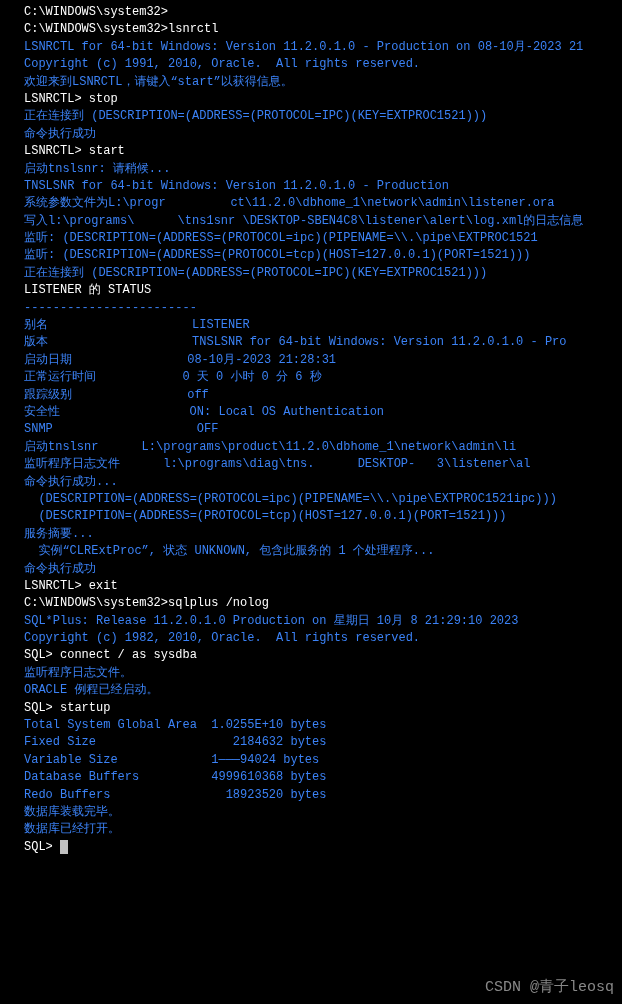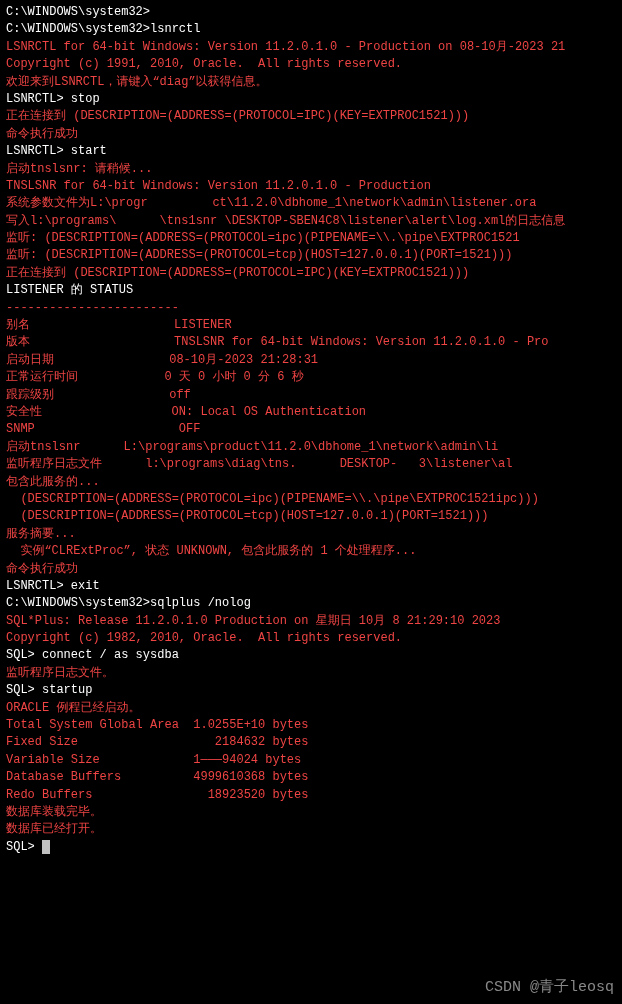--- a/index.html
+++ b/index.html
@@ -14,33 +14,33 @@
       font-family: 'Courier New', Courier, monospace;
       font-size: 12px;
       color: #c0c0c0;
       overflow: hidden;
       position: relative;
     }
     .terminal-container {
       width: 622px;
       height: 1004px;
       background-color: #000000;
-      padding: 4px 6px;
+      padding: 4px 24px;
       overflow: hidden;
     }
     .line {
       line-height: 1.45;
       white-space: pre-wrap;
       word-break: break-all;
     }
     .line.bright {
       color: #ffffff;
     }
     .line.normal {
-      color: #ef4444;
+      color: #3b82f6;
     }
     .watermark {
       position: absolute;
       bottom: 8px;
       right: 8px;
       color: #888888;
       font-size: 15px;
       font-family: 'Courier New', Courier, monospace;
     }
     .cursor {
@@ -56,21 +56,21 @@
 
 <div class="terminal-container">
   <div id="terminal-lines">
       <div class="line bright">C:\WINDOWS\system32&gt;</div>
       <div class="line bright">C:\WINDOWS\system32&gt;lsnrctl</div>
       <div class="line normal"></div>
       <div class="line normal">LSNRCTL for 64-bit Windows: Version 11.2.0.1.0 - Production on 08-10月-2023 21</div>
       <div class="line normal"></div>
       <div class="line normal">Copyright (c) 1991, 2010, Oracle.  All rights reserved.</div>
       <div class="line normal"></div>
-      <div class="line normal">欢迎来到LSNRCTL，请键入“diag”以获得信息。</div>
+      <div class="line normal">欢迎来到LSNRCTL，请键入“start”以获得信息。</div>
       <div class="line normal"></div>
       <div class="line bright">LSNRCTL&gt; stop</div>
       <div class="line normal">正在连接到 (DESCRIPTION=(ADDRESS=(PROTOCOL=IPC)(KEY=EXTPROC1521)))</div>
       <div class="line normal">命令执行成功</div>
       <div class="line bright">LSNRCTL&gt; start</div>
       <div class="line normal">启动tnslsnr: 请稍候...</div>
       <div class="line normal"></div>
       <div class="line normal">TNSLSNR for 64-bit Windows: Version 11.2.0.1.0 - Production</div>
       <div class="line normal">系统参数文件为L:\progr         ct\11.2.0\dbhome_1\network\admin\listener.ora</div>
       <div class="line normal">写入l:\programs\      \tns1snr \DESKTOP-SBEN4C8\listener\alert\log.xml的日志信息</div>
@@ -82,38 +82,38 @@
       <div class="line normal">------------------------</div>
       <div class="line normal">别名                    LISTENER</div>
       <div class="line normal">版本                    TNSLSNR for 64-bit Windows: Version 11.2.0.1.0 - Pro</div>
       <div class="line normal">启动日期                08-10月-2023 21:28:31</div>
       <div class="line normal">正常运行时间            0 天 0 小时 0 分 6 秒</div>
       <div class="line normal">跟踪级别                off</div>
       <div class="line normal">安全性                  ON: Local OS Authentication</div>
       <div class="line normal">SNMP                    OFF</div>
       <div class="line normal">启动tnslsnr      L:\programs\product\11.2.0\dbhome_1\network\admin\li</div>
       <div class="line normal">监听程序日志文件      l:\programs\diag\tns.      DESKTOP-   3\listener\al</div>
-      <div class="line normal">包含此服务的...</div>
+      <div class="line normal">命令执行成功...</div>
       <div class="line normal">  (DESCRIPTION=(ADDRESS=(PROTOCOL=ipc)(PIPENAME=\\.\pipe\EXTPROC1521ipc)))</div>
       <div class="line normal">  (DESCRIPTION=(ADDRESS=(PROTOCOL=tcp)(HOST=127.0.0.1)(PORT=1521)))</div>
       <div class="line normal">服务摘要...</div>
       <div class="line normal">  实例“CLRExtProc”, 状态 UNKNOWN, 包含此服务的 1 个处理程序...</div>
       <div class="line normal">命令执行成功</div>
       <div class="line bright">LSNRCTL&gt; exit</div>
       <div class="line normal"></div>
       <div class="line bright">C:\WINDOWS\system32&gt;sqlplus /nolog</div>
       <div class="line normal"></div>
       <div class="line normal">SQL*Plus: Release 11.2.0.1.0 Production on 星期日 10月 8 21:29:10 2023</div>
       <div class="line normal"></div>
       <div class="line normal">Copyright (c) 1982, 2010, Oracle.  All rights reserved.</div>
       <div class="line normal"></div>
       <div class="line bright">SQL&gt; connect / as sysdba</div>
       <div class="line normal">监听程序日志文件。</div>
+      <div class="line normal">ORACLE 例程已经启动。</div>
       <div class="line bright">SQL&gt; startup</div>
-      <div class="line normal">ORACLE 例程已经启动。</div>
       <div class="line normal"></div>
       <div class="line normal">Total System Global Area  1.0255E+10 bytes</div>
       <div class="line normal">Fixed Size                   2184632 bytes</div>
       <div class="line normal">Variable Size             1―――94024 bytes</div>
       <div class="line normal">Database Buffers          4999610368 bytes</div>
       <div class="line normal">Redo Buffers                18923520 bytes</div>
       <div class="line normal">数据库装载完毕。</div>
       <div class="line normal">数据库已经打开。</div>
       <div class="line bright">SQL&gt; <span class="cursor"></span></div>
     </div>

